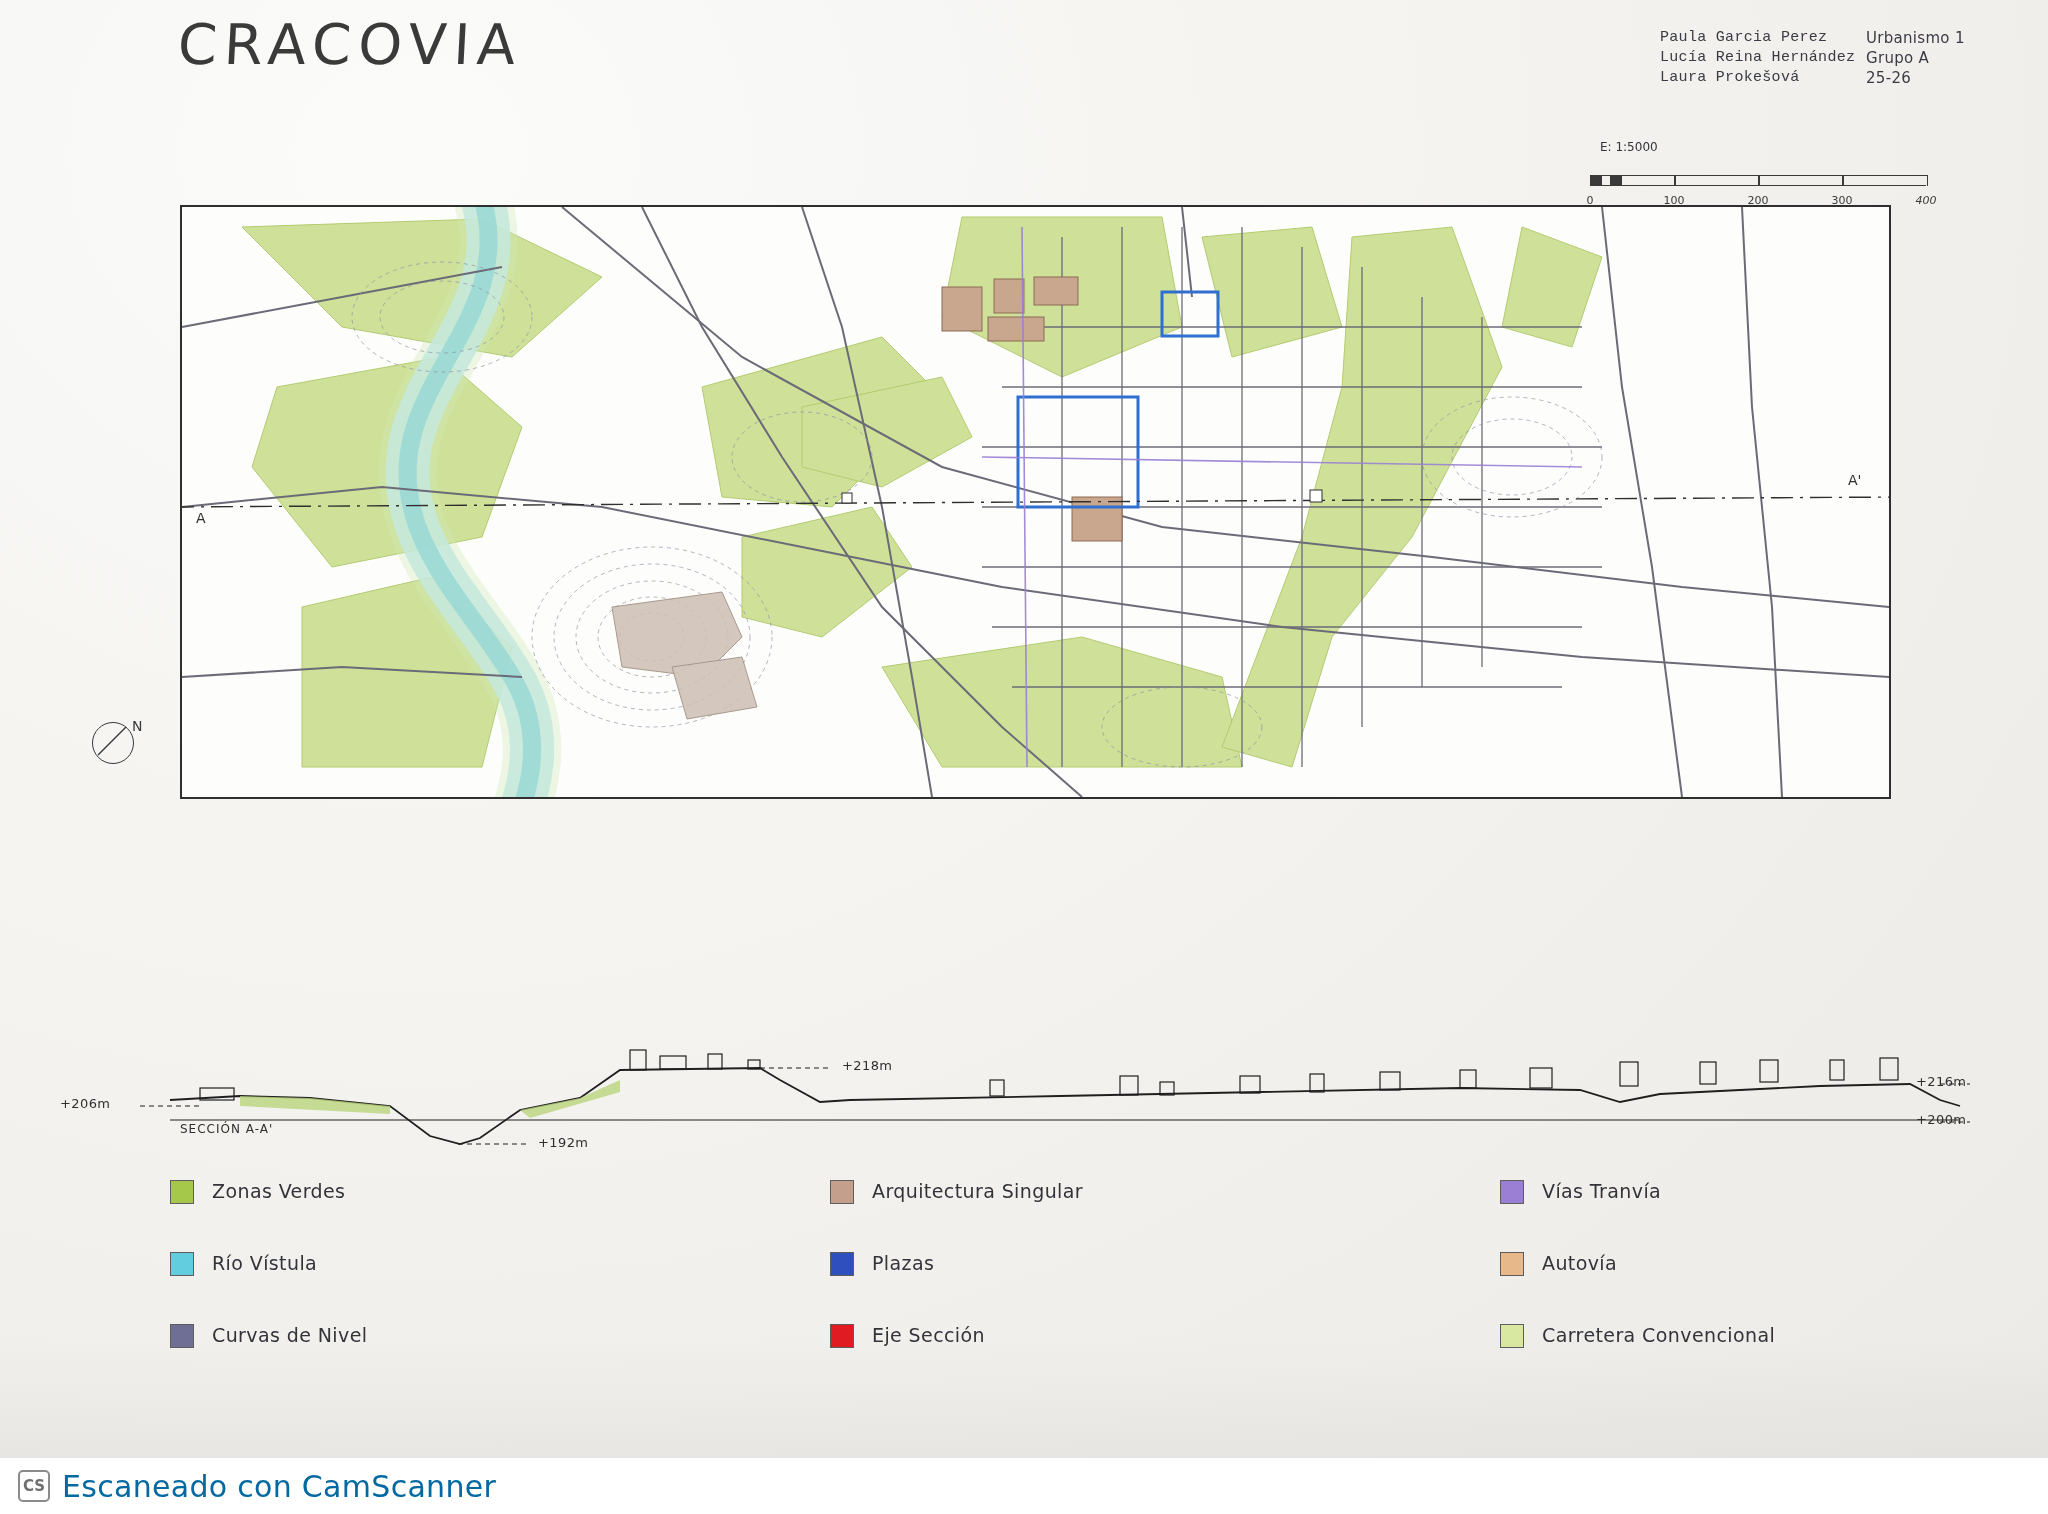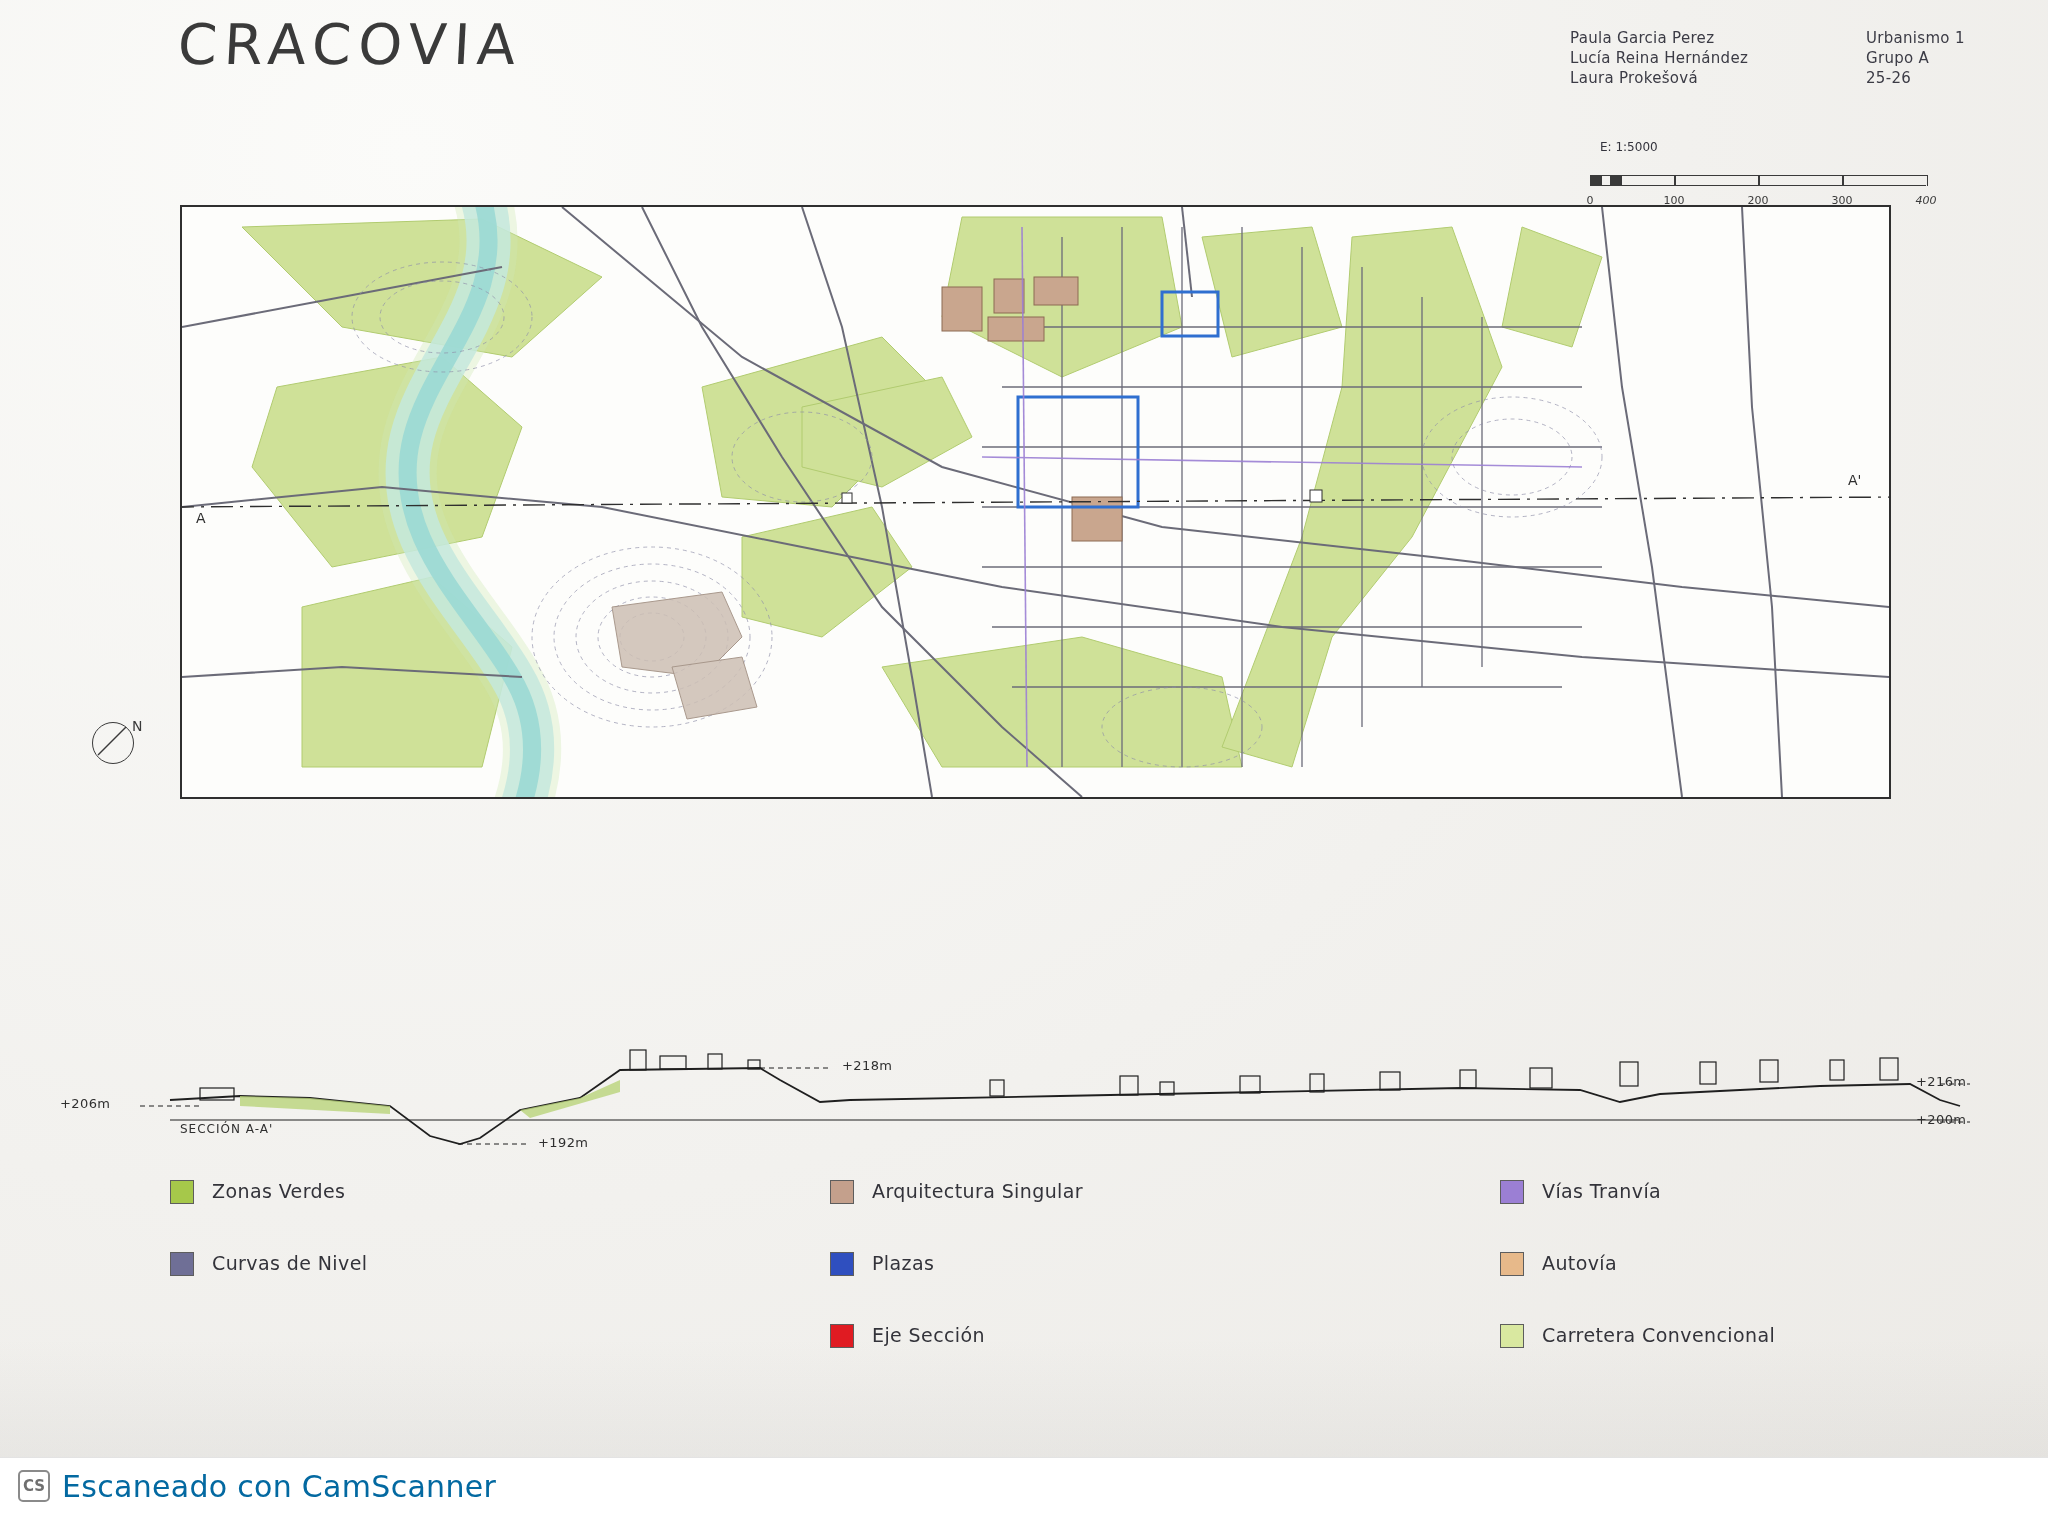--- a/index.html
+++ b/index.html
@@ -20,23 +20,24 @@
   #title{
     position:absolute;left:178px;top:12px;
     font-family:"DejaVu Sans", sans-serif;
     font-size:56px;letter-spacing:7px;
     color:#3a3a3a;
     font-weight:400;
     transform:skewX(-3deg);
   }
   
   #authors{
-    position:absolute;left:1570px;top:28px;
+    position:absolute;left:1660px;top:28px;
     font-size:15px;line-height:20px;color:#3b3b45;
     letter-spacing:.3px;
+    font-family:Liberation Mono, monospace;
   }
   #course{
     position:absolute;left:1866px;top:28px;
     font-size:15px;line-height:20px;color:#3b3b45;
     letter-spacing:.3px;
   }
   
   #scale-wrap{position:absolute;left:1590px;top:140px;width:360px;}
   #scale-label{font-size:12px;color:#33333c;margin-left:10px;}
   .scalebar{position:relative;margin-top:14px;height:26px;width:336px;}
@@ -283,20 +284,24 @@
   </div>
 
   <div id="legend">
 
     <div class="leg-col" style="left:0px;">
       <div class="leg-row">
         <span class="swatch" style="background:#a6c84a"></span>
         <span class="leg-text">Zonas Verdes</span>
       </div>
       <div class="leg-row">
+        <span class="swatch" style="background:#63cde0"></span>
+        <span class="leg-text">Río Vístula</span>
+      </div>
+      <div class="leg-row">
         <span class="swatch" style="background:#6f6f96"></span>
         <span class="leg-text">Curvas de Nivel</span>
       </div>
     </div>
 
     <div class="leg-col" style="left:660px;">
       <div class="leg-row">
         <span class="swatch" style="background:#c4a08c"></span>
         <span class="leg-text">Arquitectura Singular</span>
       </div>

